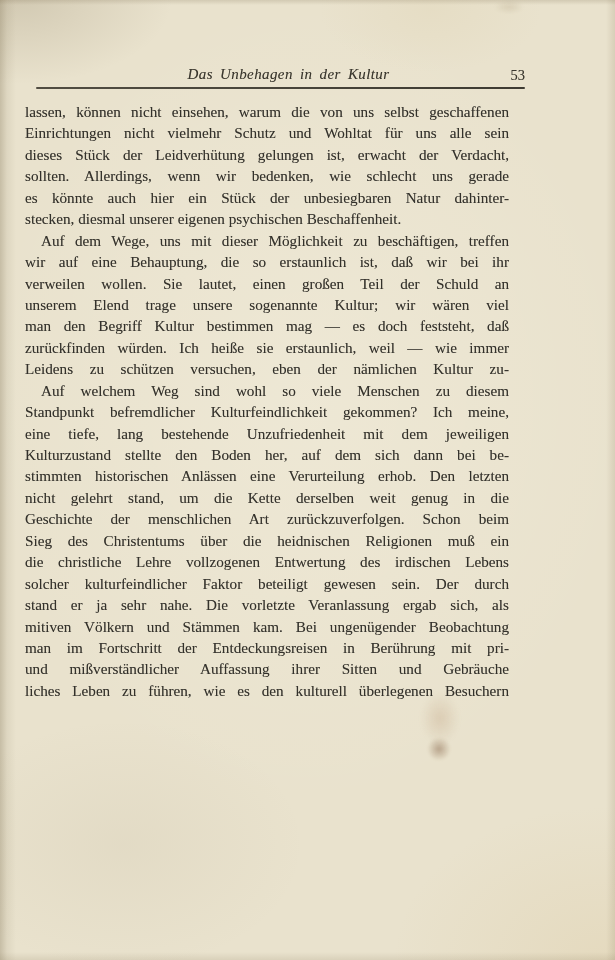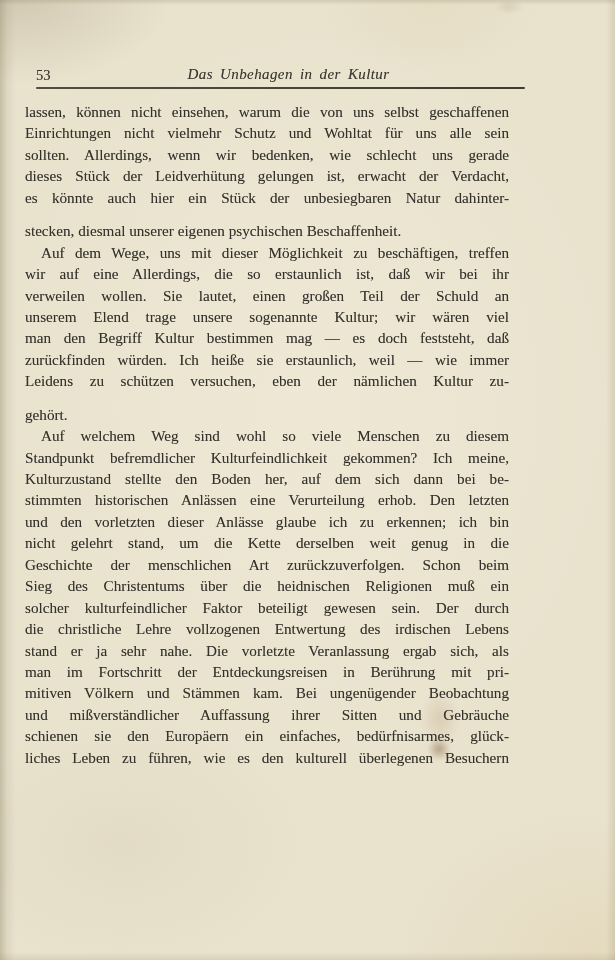--- a/index.html
+++ b/index.html
@@ -29,21 +29,21 @@
     font-style: italic;
     font-size: 15px;
     letter-spacing: 0.4px;
     word-spacing: 3px;
     color: #3a372e;
     text-shadow: 0 0 0.5px rgba(58,55,46,0.4);
   }
   .page-number {
     position: absolute;
     top: 67px; left: 36px; width: 489px;
-    text-align: left;
+    text-align: right;
     font-size: 14.5px;
     color: #3a372e;
     text-shadow: 0 0 0.5px rgba(58,55,46,0.4);
   }
   .header-rule {
     position: absolute;
     top: 87px; left: 36px; width: 489px; height: 2px;
     background: linear-gradient(90deg, #514d42, #3e3b32);
     border-radius: 1px;
   }
@@ -53,21 +53,21 @@
     font-size: 15.2px;
     line-height: 21.45px;
     text-shadow: 0 0 0.5px rgba(51,49,43,0.35);
   }
   .line {
     height: 21.45px;
     text-align: justify;
     text-align-last: justify;
     white-space: normal;
   }
-  .line.noj { text-align-last: left; margin-top: 12px; }
+  .line.noj { text-align-last: left; }
   .line.ind { text-indent: 16px; }
   .stain-main {
     position: absolute; left: 413px; top: 688px; width: 54px; height: 80px;
     background: radial-gradient(ellipse 50% 45% at 50% 38%, rgba(168,126,88,0.22), rgba(168,126,88,0) 72%);
     filter: blur(2px);
     pointer-events: none;
   }
   .stain-core {
     position: absolute; left: 427px; top: 737px; width: 24px; height: 24px;
     background: radial-gradient(circle, rgba(118,80,50,0.42), rgba(118,80,50,0) 70%);
@@ -92,47 +92,45 @@
   <div class="running-title">Das Unbehagen in der Kultur</div>
 
   <div class="page-number">53</div>
 
   <div class="header-rule"></div>
 
   <div class="body-text">
       <div class="paragraph">
         <div class="line">lassen, können nicht einsehen, warum die von uns selbst geschaffenen</div>
         <div class="line">Einrichtungen nicht vielmehr Schutz und Wohltat für uns alle sein</div>
+        <div class="line">dieses Stück der Leidverhütung gelungen ist, erwacht der Verdacht,</div>
         <div class="line">sollten. Allerdings, wenn wir bedenken, wie schlecht uns gerade</div>
-        <div class="line">dieses Stück der Leidverhütung gelungen ist, erwacht der Verdacht,</div>
         <div class="line">es könnte auch hier ein Stück der unbesiegbaren Natur dahinter-</div>
         <div class="line noj">stecken, diesmal unserer eigenen psychischen Beschaffenheit.</div>
       </div>
       <div class="paragraph">
         <div class="line ind">Auf dem Wege, uns mit dieser Möglichkeit zu beschäftigen, treffen</div>
-        <div class="line">wir auf eine Allerdings, die so erstaunlich ist, daß wir bei ihr</div>
+        <div class="line">wir auf eine Behauptung, die so erstaunlich ist, daß wir bei ihr</div>
         <div class="line">verweilen wollen. Sie lautet, einen großen Teil der Schuld an</div>
         <div class="line">unserem Elend trage unsere sogenannte Kultur; wir wären viel</div>
         <div class="line">man den Begriff Kultur bestimmen mag — es doch feststeht, daß</div>
         <div class="line">zurückfinden würden. Ich heiße sie erstaunlich, weil — wie immer</div>
         <div class="line">Leidens zu schützen versuchen, eben der nämlichen Kultur zu-</div>
-        <div class="line noj">gehört.</div>
       </div>
       <div class="paragraph">
         <div class="line ind">Auf welchem Weg sind wohl so viele Menschen zu diesem</div>
         <div class="line">Standpunkt befremdlicher Kulturfeindlichkeit gekommen? Ich meine,</div>
+        <div class="line">eine tiefe, lang bestehende Unzufriedenheit mit dem jeweiligen</div>
         <div class="line">Kulturzustand stellte den Boden her, auf dem sich dann bei be-</div>
         <div class="line">stimmten historischen Anlässen eine Verurteilung erhob. Den letzten</div>
-        <div class="line">und den vorletzten dieser Anlässe glaube ich zu erkennen; ich bin</div>
         <div class="line">nicht gelehrt stand, um die Kette derselben weit genug in die</div>
         <div class="line">Geschichte der menschlichen Art zurückzuverfolgen. Schon beim</div>
         <div class="line">Sieg des Christentums über die heidnischen Religionen muß ein</div>
+        <div class="line">die christliche Lehre vollzogenen Entwertung des irdischen Lebens</div>
         <div class="line">solcher kulturfeindlicher Faktor beteiligt gewesen sein. Der durch</div>
-        <div class="line">die christliche Lehre vollzogenen Entwertung des irdischen Lebens</div>
         <div class="line">stand er ja sehr nahe. Die vorletzte Veranlassung ergab sich, als</div>
+        <div class="line">mitiven Völkern und Stämmen kam. Bei ungenügender Beobachtung</div>
         <div class="line">man im Fortschritt der Entdeckungsreisen in Berührung mit pri-</div>
-        <div class="line">mitiven Völkern und Stämmen kam. Bei ungenügender Beobachtung</div>
         <div class="line">und mißverständlicher Auffassung ihrer Sitten und Gebräuche</div>
-        <div class="line">schienen sie den Europäern ein einfaches, bedürfnisarmes, glück-</div>
         <div class="line">liches Leben zu führen, wie es den kulturell überlegenen Besuchern</div>
       </div>
     </div>
 </div>
 
 </body></html>

